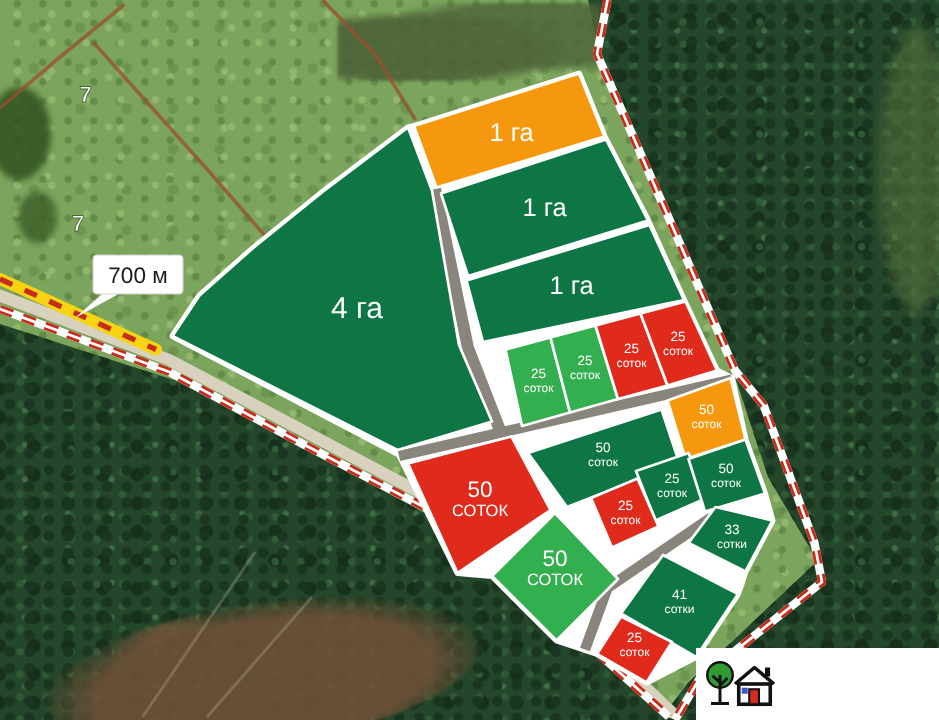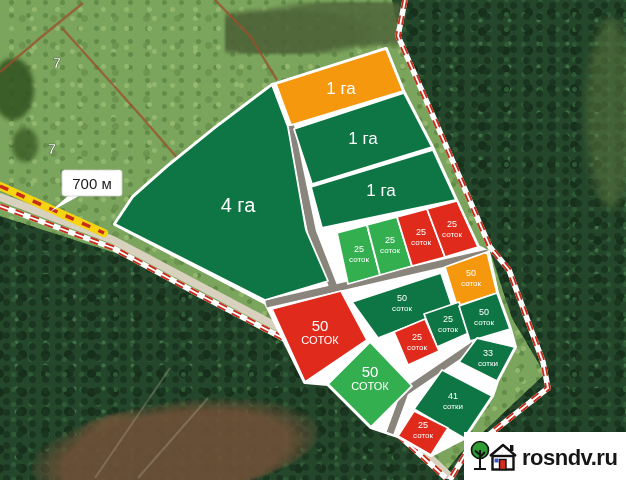--- a/index.html
+++ b/index.html
@@ -149,15 +149,14 @@
     <svg width="48" height="42" viewBox="0 0 48 42">
       <circle cx="10" cy="13" r="8.5" fill="#2f9b33" stroke="#121212" stroke-width="1.6"></circle>
       <path d="M10 13 L10 32 M10 18 L5 13.5 M10 20 L15 15" stroke="#121212" stroke-width="2" fill="none"></path>
       <path d="M4 32 L16 32" stroke="#121212" stroke-width="2"></path>
       <path d="M20 19 L33 8 L46 19" fill="#ffffff" stroke="#121212" stroke-width="2.4" stroke-linejoin="round"></path>
       <rect x="40" y="8" width="3.4" height="6" fill="#121212"></rect>
       <rect x="22.5" y="19" width="21" height="13.5" fill="#ffffff" stroke="#121212" stroke-width="2.4"></rect>
       <rect x="29.5" y="22.5" width="6.5" height="10" fill="#d62c1e" stroke="#121212" stroke-width="1.4"></rect>
       <rect x="24.5" y="21.5" width="4" height="4" fill="#3f57c6"></rect>
     </svg>
-    <span class="wordmark">rosndv.ru</span>
   </div>
 </div>
 
 </body></html>

